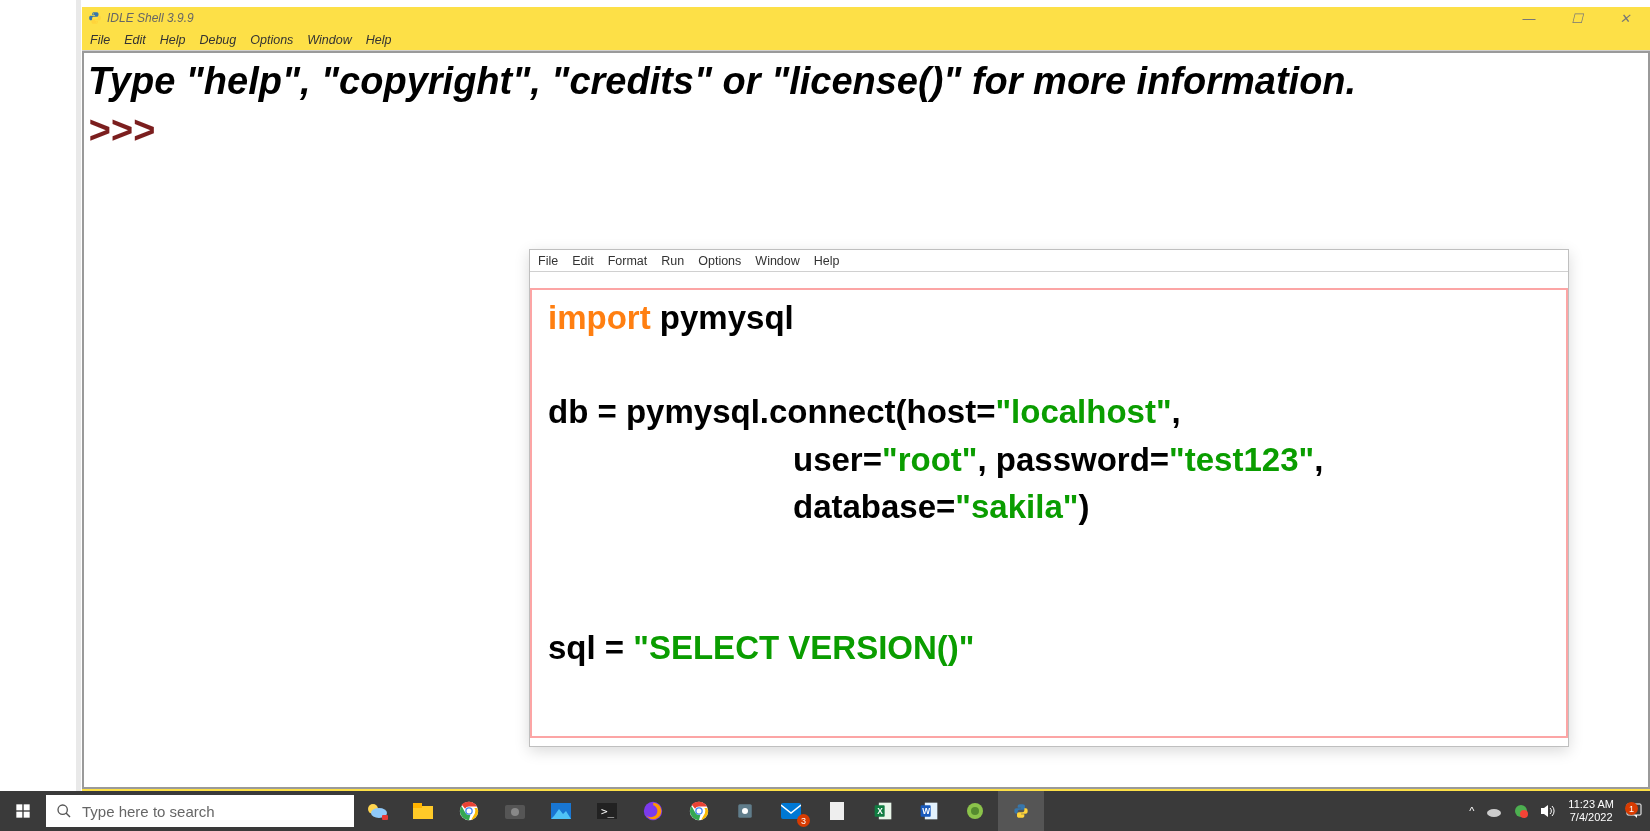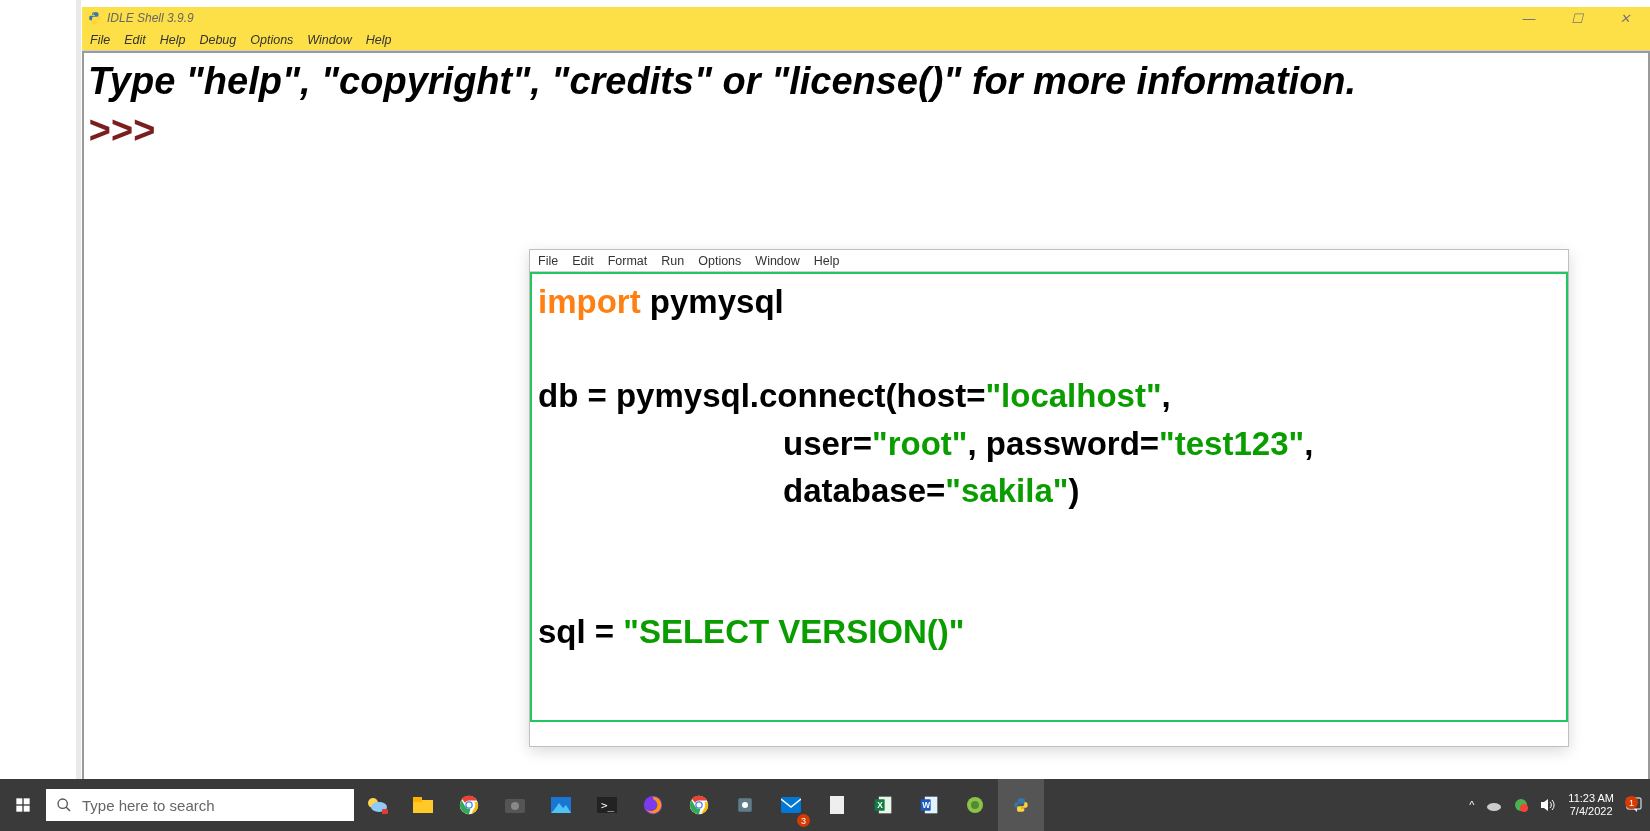--- a/index.html
+++ b/index.html
@@ -45,30 +45,30 @@
     position: absolute; left: 76px; top: 0; width: 5px; height: calc(100% - 40px);
     background: #e9e9e9;
   }
   
   .win-editor {
     position: absolute; left: 529px; top: 249px; width: 1040px; height: 498px;
     background: #fff; border: 1px solid #bfbfbf;
     box-shadow: 0 4px 14px rgba(0,0,0,.15);
   }
   .editor-body {
-    padding: 4px 6px; font-family: Arial, Helvetica, sans-serif;
+    padding: 4px 16px; font-family: Arial, Helvetica, sans-serif;
     font-size: 33px; font-weight: 700; line-height: 1.43;
-    border: 2px solid #22c55e; background: #fff;
-    height: calc(100% - 46px); overflow: hidden;
+    border: 2px solid #fca5a5; background: #fff;
+    height: calc(100% - 46px); overflow: hidden; margin-top: 16px;
   }
   .kw-import { color: #ff7f11; }
   .str { color: #0a9d00; }
   
   .taskbar {
-    position: absolute; left: 0; right: 0; bottom: 0; height: 52px;
+    position: absolute; left: 0; right: 0; bottom: 0; height: 40px;
     background: #3a3a3a; display: flex; align-items: center;
     color: #fff; font-size: 12.5px;
   }
   .tb-start {
     width: 46px; height: 100%; display: flex; align-items: center; justify-content: center;
   }
   .tb-search {
     width: 308px; height: 32px; background: #fff; color: #666;
     display: flex; align-items: center; padding: 0 10px; gap: 10px;
     font-size: 15px;

